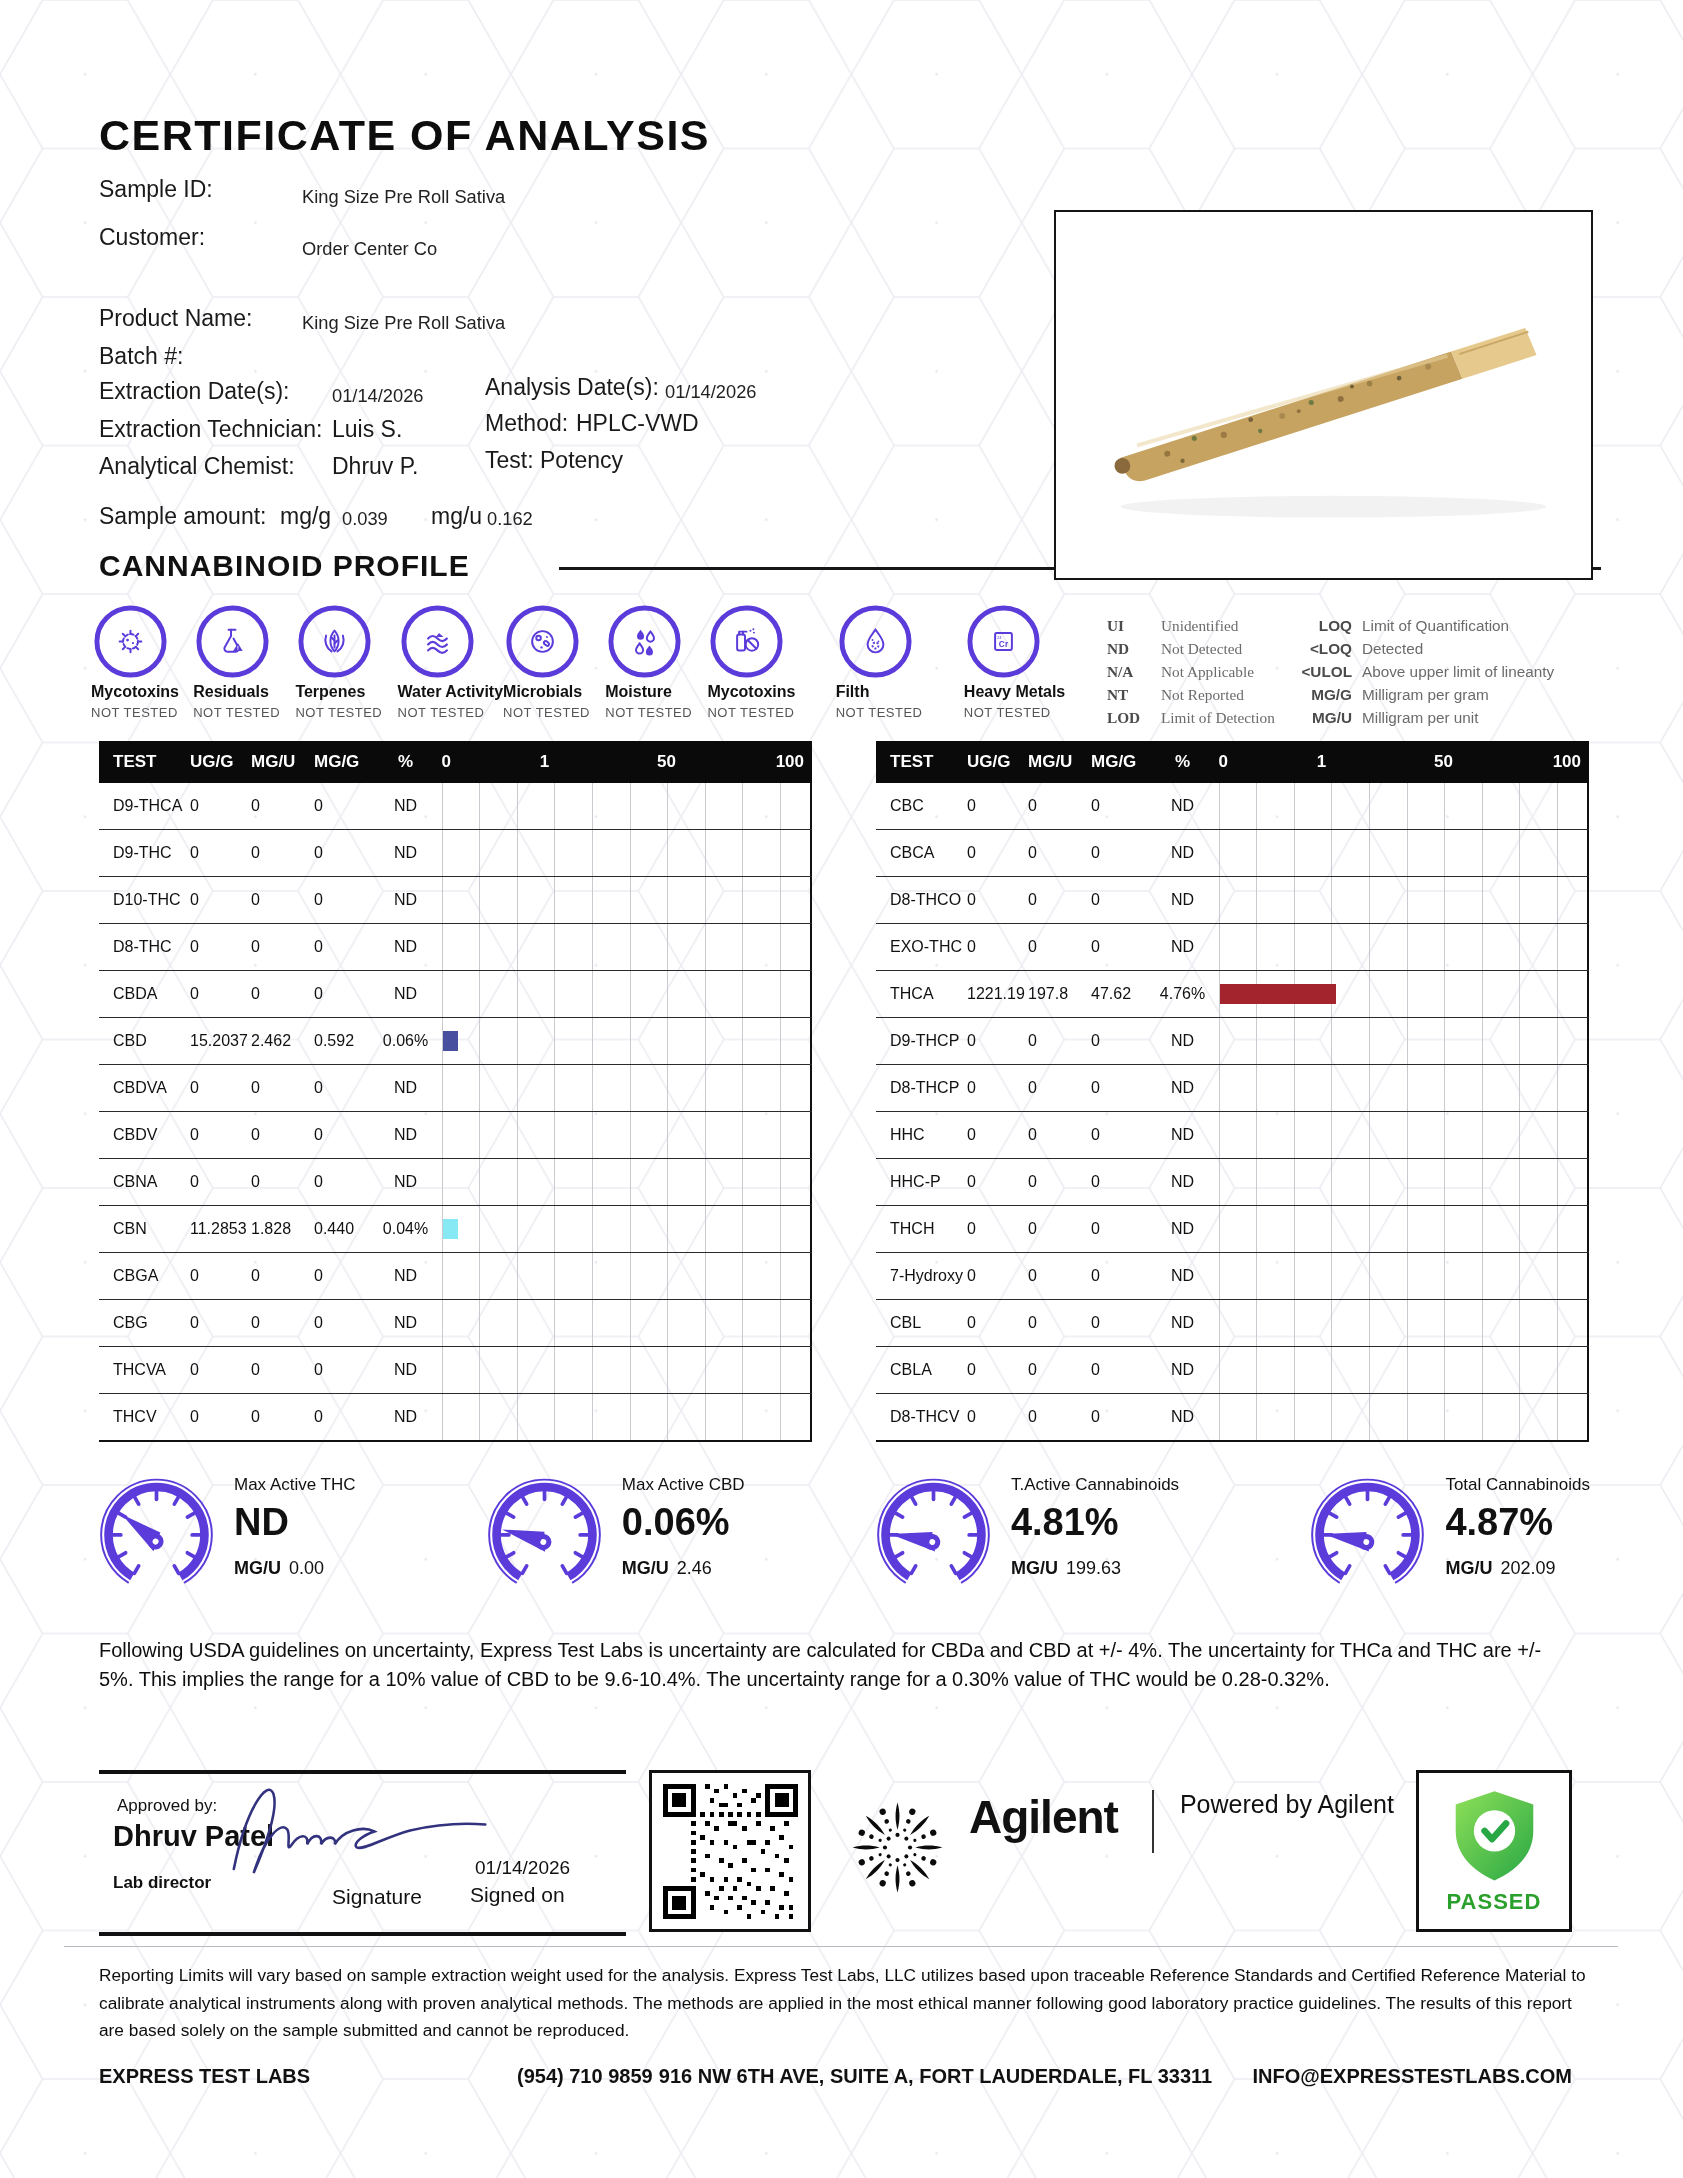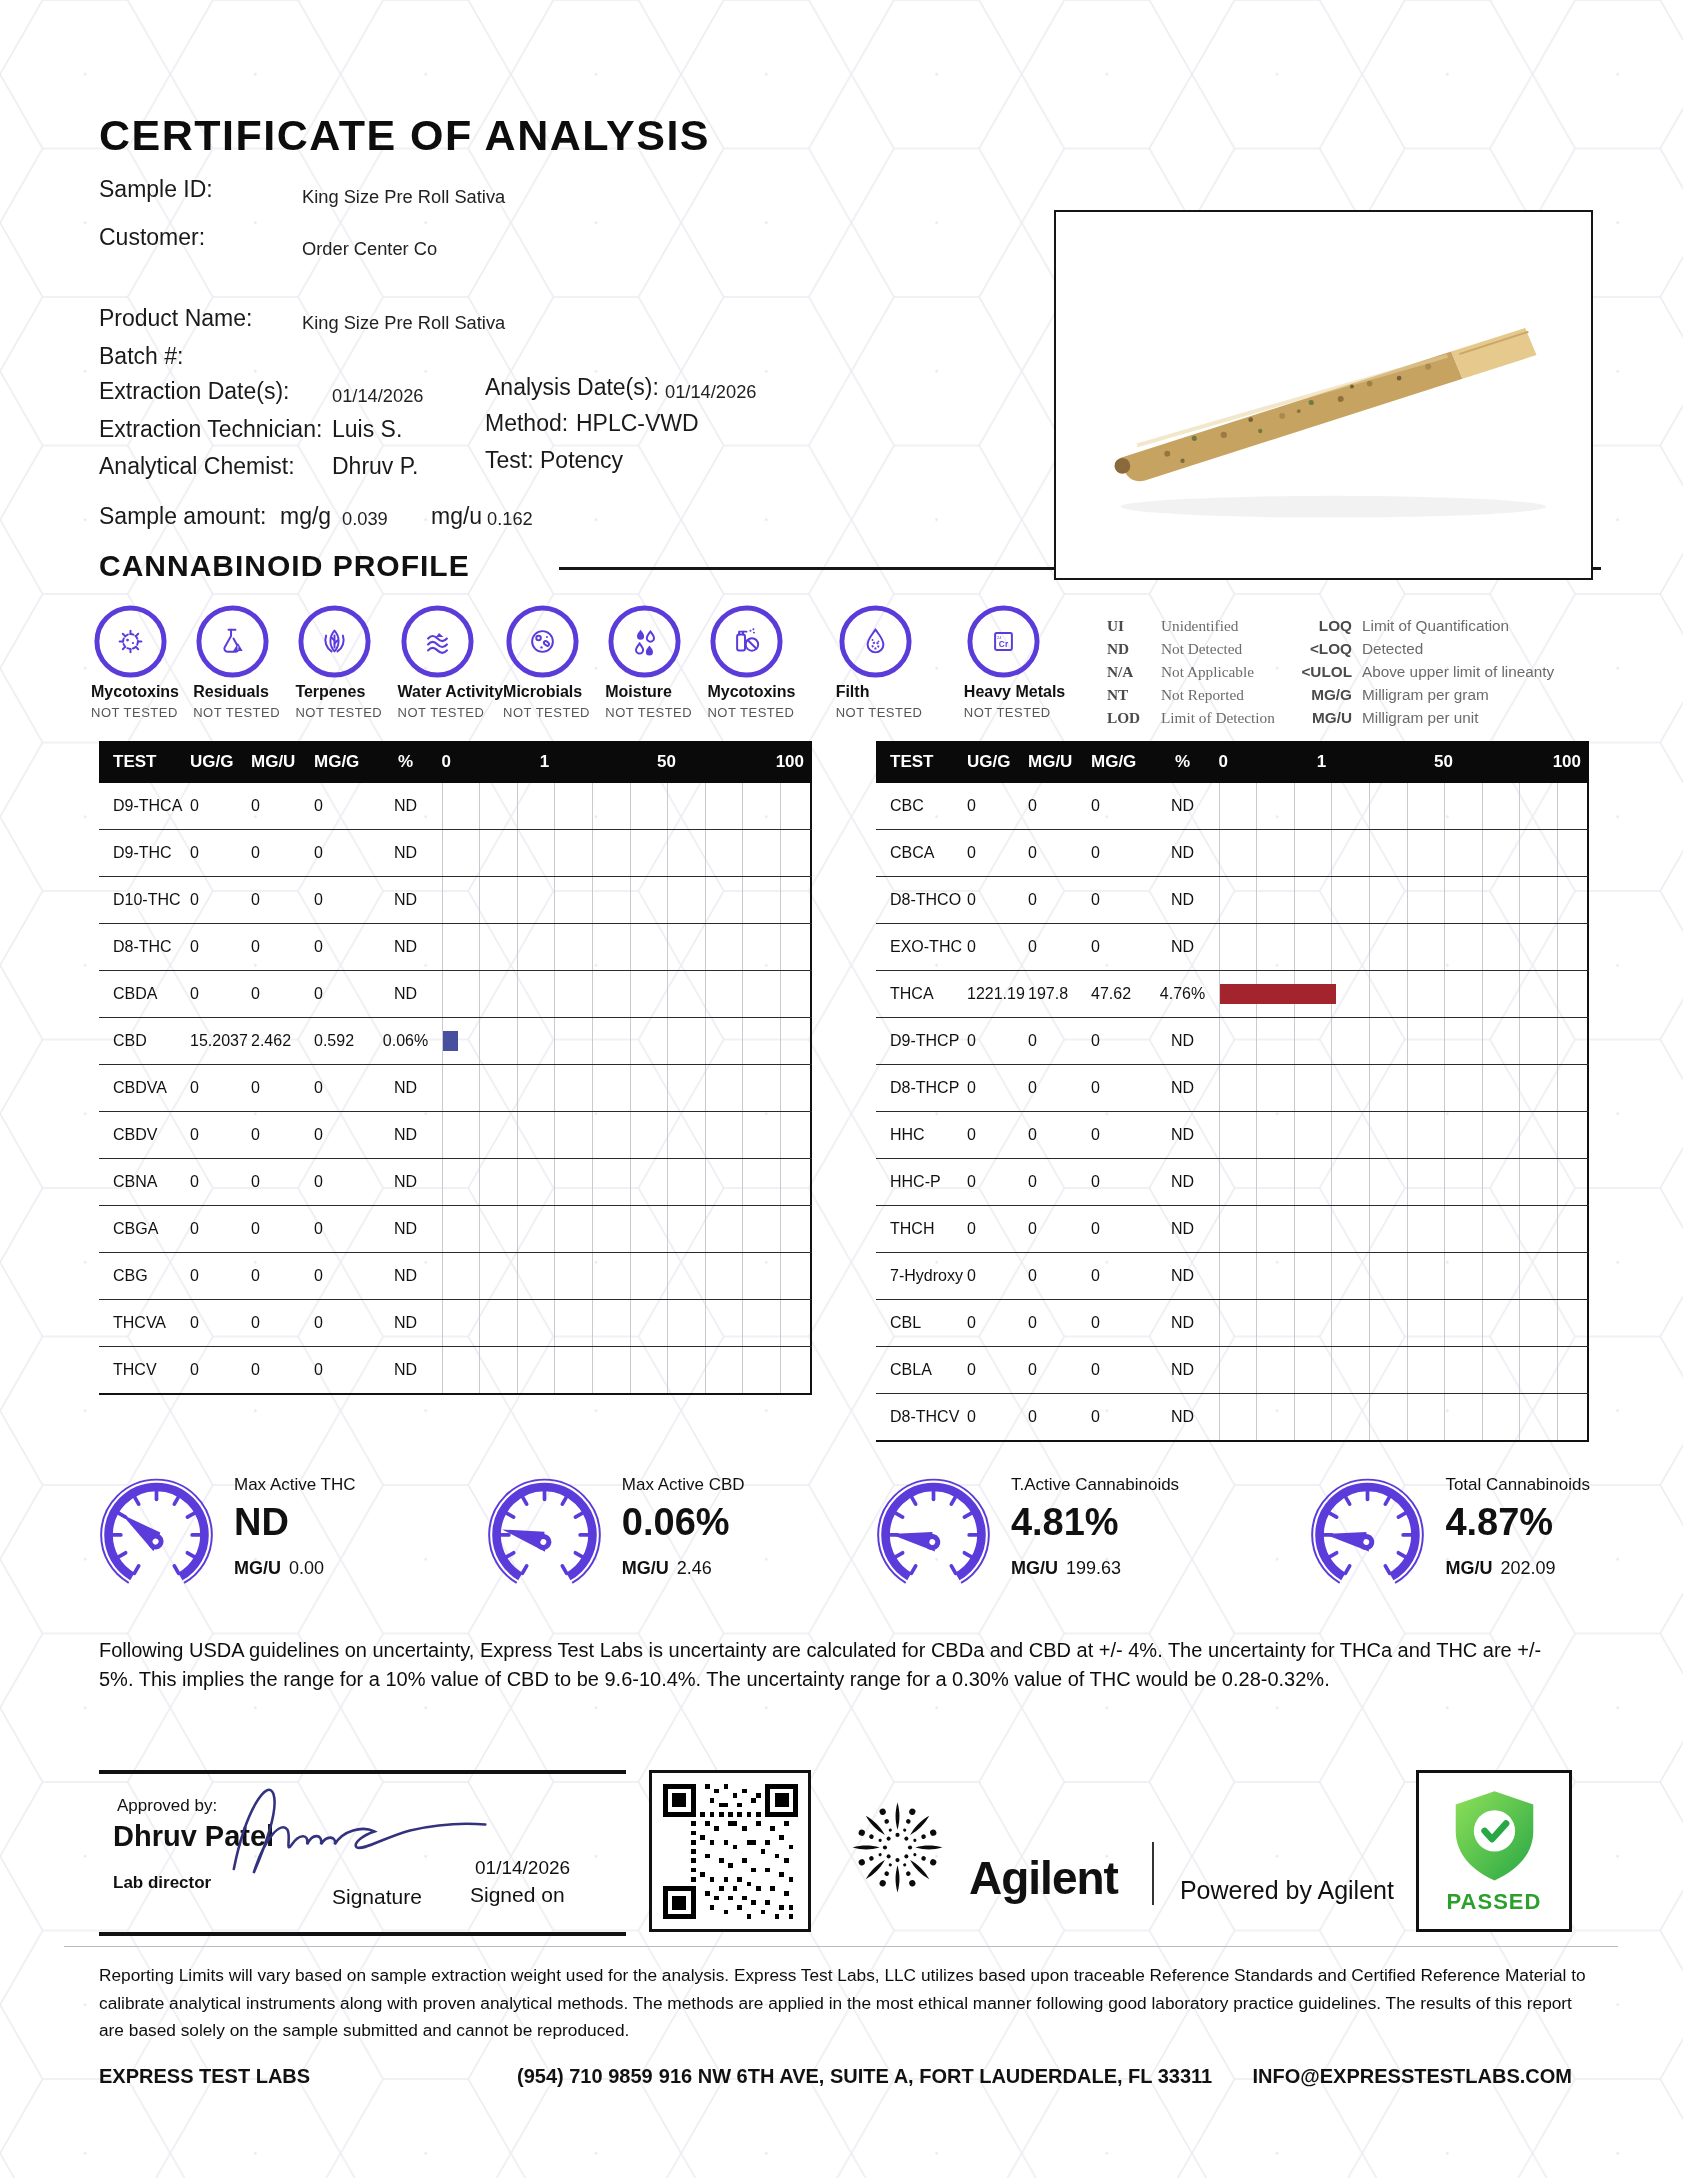--- a/index.html
+++ b/index.html
@@ -66,21 +66,21 @@
   .gunit{font-size:18px;margin-top:14px;white-space:nowrap;}
   .gunit b{font-weight:900;margin-right:8px;}
 
   .para{position:absolute;left:99px;width:1455px;font-size:20px;line-height:1.45;color:#0e0e0e;z-index:2;}
 
   
   .sigbox{position:absolute;left:99px;top:1770px;width:527px;height:158px;
           border-top:4px solid #111;border-bottom:4px solid #111;z-index:2;}
   .qrbox{position:absolute;left:649px;top:1770px;width:156px;height:156px;border:3px solid #111;
          background:#fff;display:flex;align-items:center;justify-content:center;z-index:2;}
-  .agilent{position:absolute;left:840px;top:1790px;display:flex;align-items:flex-end;z-index:2;}
+  .agilent{position:absolute;left:840px;top:1790px;display:flex;align-items:flex-start;z-index:2;}
   .agname{font-size:46px;font-weight:900;letter-spacing:-1px;margin-left:14px;}
   .agdiv{width:2px;height:63px;background:#333;margin:0 26px 0 34px;}
   .agpow{font-size:25px;color:#111;}
   .passbox{position:absolute;left:1416px;top:1770px;width:150px;height:156px;border:3px solid #111;
            display:flex;flex-direction:column;align-items:center;justify-content:center;z-index:2;background:#fff;}
   .passlbl{font-size:22px;font-weight:900;color:#2ca02c;letter-spacing:1px;margin-top:2px;}
 
   .fineline{position:absolute;left:64px;top:1946px;width:1554px;height:1px;background:#b9b9c2;z-index:2;}
   .fineprint{position:absolute;left:99px;top:1962px;width:1490px;font-size:17.3px;line-height:1.6;color:#0e0e0e;z-index:2;}
   .footrow{position:absolute;left:0;top:2065px;width:1683px;font-size:20px;font-weight:bold;z-index:2;white-space:nowrap;}
@@ -540,20 +540,40 @@
             <i class="gl" style="left:42%"></i>
             <i class="gl" style="left:52%"></i>
             <i class="gl" style="left:62%"></i>
             <i class="gl" style="left:72%"></i>
             <i class="gl" style="left:82%"></i>
             <i class="gl" style="left:92%"></i>
 
           </span>
         </div>
 
+        <div class="trow">
+          <span>CBN</span>
+          <span>11.2853</span>
+          <span>1.828</span>
+          <span>0.440</span>
+          <span class="cp">0.04%</span>
+          <span class="chart">
+            <i class="gl" style="left:2%"></i>
+            <i class="gl" style="left:12%"></i>
+            <i class="gl" style="left:22%"></i>
+            <i class="gl" style="left:32%"></i>
+            <i class="gl" style="left:42%"></i>
+            <i class="gl" style="left:52%"></i>
+            <i class="gl" style="left:62%"></i>
+            <i class="gl" style="left:72%"></i>
+            <i class="gl" style="left:82%"></i>
+            <i class="gl" style="left:92%"></i>
+            <b class="bar" style="width: 15px; background: rgb(134, 233, 244);"></b>
+          </span>
+        </div>
 
         <div class="trow">
           <span>CBGA</span>
           <span>0</span>
           <span>0</span>
           <span>0</span>
           <span class="cp">ND</span>
           <span class="chart">
             <i class="gl" style="left:2%"></i>
             <i class="gl" style="left:12%"></i>

